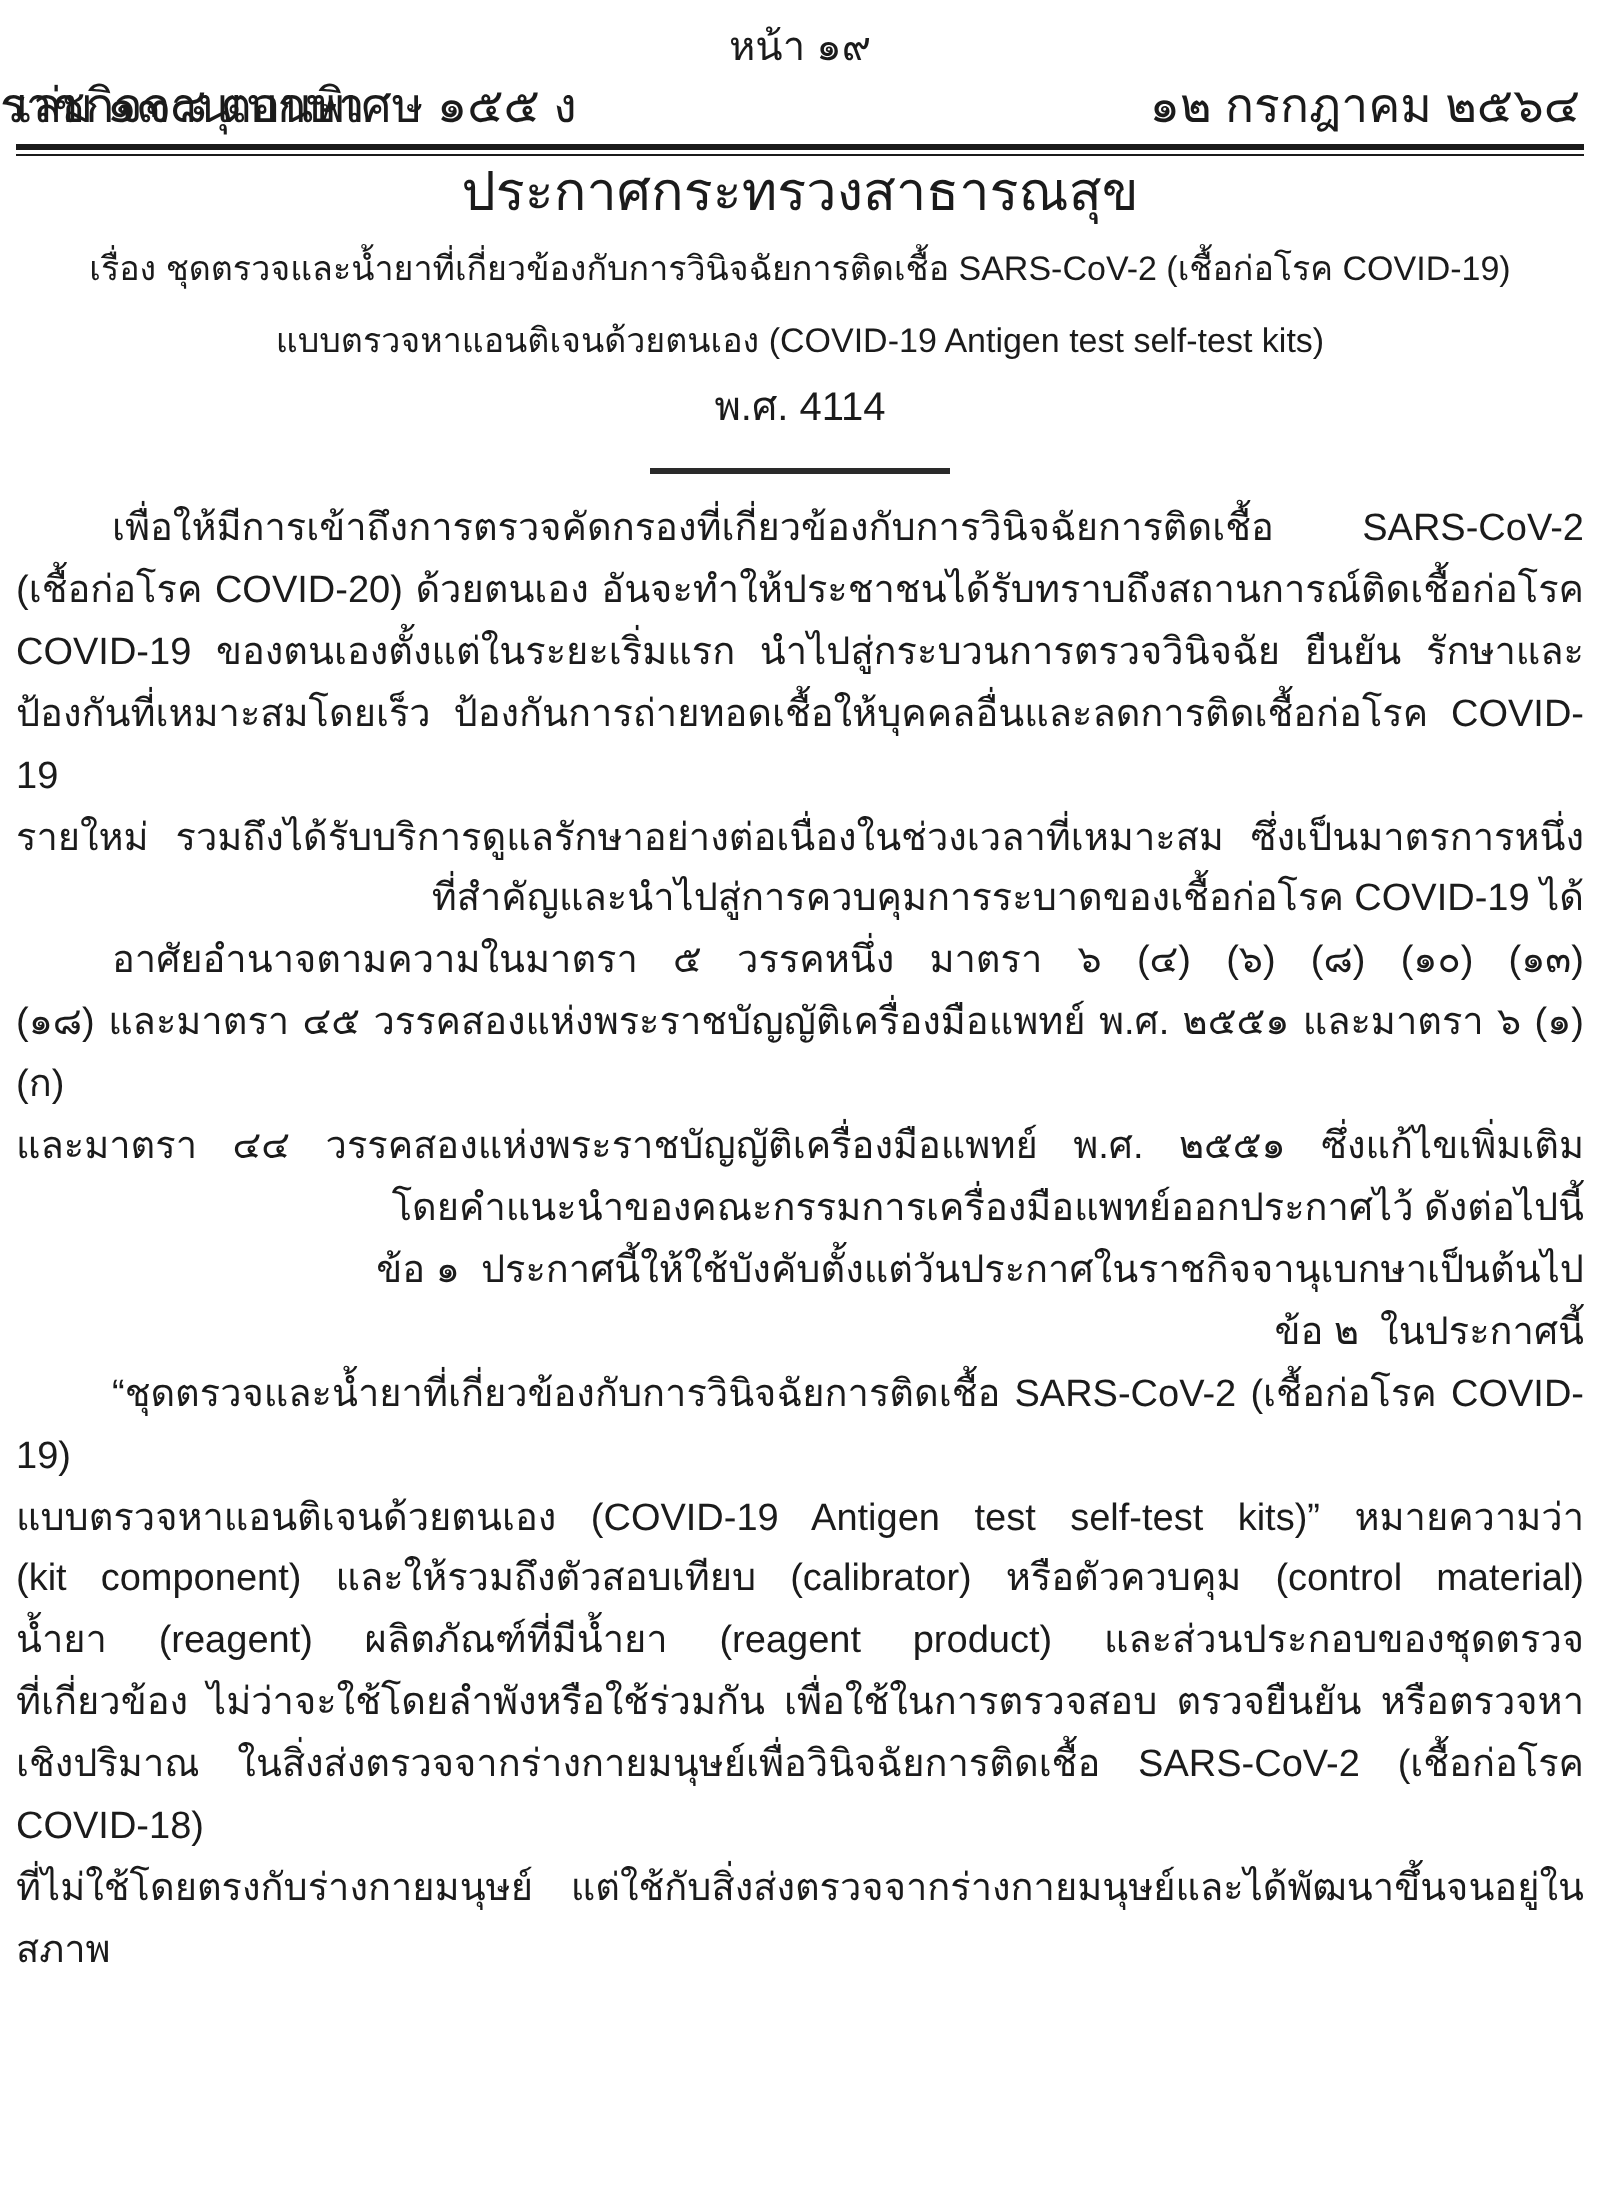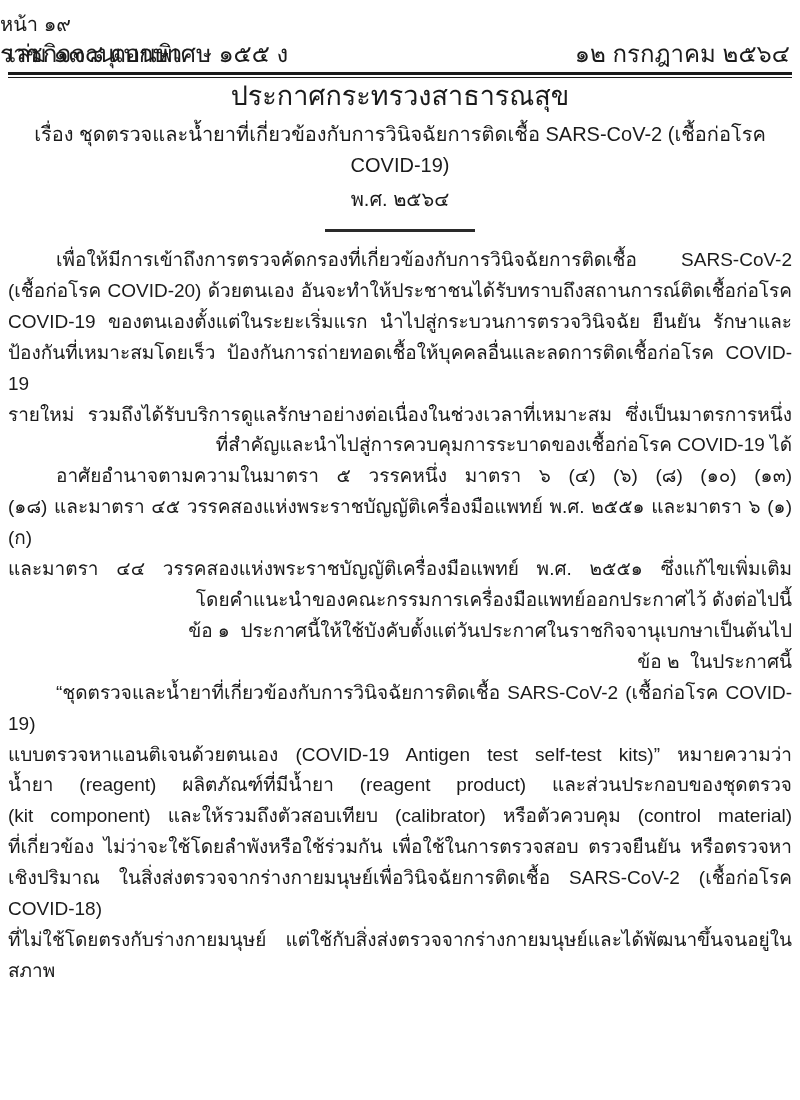--- a/index.html
+++ b/index.html
@@ -12,41 +12,41 @@
     color: #1b1b1b;
     font-family: "Liberation Sans", sans-serif;
     overflow: hidden;
     box-sizing: border-box;
   }
   .txt { white-space: pre-wrap; }
 
   
   .page-no {
     padding-top: 11px;
-    text-align: left;
+    text-align: center;
     font-size: 20px;
     line-height: 26px;
   }
   .meta-row {
     position: relative;
     margin-top: 3px;
     height: 27px;
     font-size: 24px;
     line-height: 27px;
   }
   .meta-left  { position: absolute; left: 8px;  top: 0; }
   .meta-center{ position: absolute; left: 0; right: 0; top: 0; text-align: left; }
   .meta-right { position: absolute; right: 10px; top: 0; }
   .rule-thick { margin: 5px 8px 0 8px; height: 3px; background: #1b1b1b; }
   .rule-thin  { margin: 2px 8px 0 8px; height: 1px; background: #1b1b1b; }
 
   
   .title-block { text-align: center; }
   .doc-heading { font-size: 27px; line-height: 36px; }
-  .doc-subject { margin-top: 5px; font-size: 20px; line-height: 31px; }
+  .doc-subject { margin-top: 5px; font-size: 17px; line-height: 31px; }
   .doc-year    { margin-top: 3px; font-size: 20px; line-height: 31px; }
   .title-divider {
     width: 150px; height: 3px;
     margin: 14px auto 0 auto;
     background: #2a2a2a;
   }
 
   
   .body-text {
     margin: 13px 8px 0 8px;
@@ -75,40 +75,41 @@
       <span class="meta-center txt">ราชกิจจานุเบกษา</span>
       <span class="meta-right txt">๑๒ กรกฎาคม ๒๕๖๔</span>
     </div>
     <div class="rule-thick"></div>
     <div class="rule-thin"></div>
   </header>
 
   <section class="title-block">
     <div class="doc-heading txt">ประกาศกระทรวงสาธารณสุข</div>
     <div class="doc-subject txt">เรื่อง ชุดตรวจและน้ำยาที่เกี่ยวข้องกับการวินิจฉัยการติดเชื้อ SARS-CoV-2 (เชื้อก่อโรค COVID-19)</div>
-    <div class="doc-year txt">พ.ศ. ๒๕๖๔</div>
+    <div class="doc-subject txt">แบบตรวจหาแอนติเจนด้วยตนเอง (COVID-19 Antigen test self-test kits)</div>
+    <div class="doc-year txt">พ.ศ. 4114</div>
     <div class="title-divider"></div>
   </section>
 
   <main class="body-text">
     <div class="line ind j">เพื่อให้มีการเข้าถึงการตรวจคัดกรองที่เกี่ยวข้องกับการวินิจฉัยการติดเชื้อ SARS-CoV-2</div>
     <div class="line j">(เชื้อก่อโรค COVID-20) ด้วยตนเอง อันจะทำให้ประชาชนได้รับทราบถึงสถานการณ์ติดเชื้อก่อโรค</div>
     <div class="line j">COVID-19 ของตนเองตั้งแต่ในระยะเริ่มแรก นำไปสู่กระบวนการตรวจวินิจฉัย ยืนยัน รักษาและ</div>
     <div class="line j">ป้องกันที่เหมาะสมโดยเร็ว ป้องกันการถ่ายทอดเชื้อให้บุคคลอื่นและลดการติดเชื้อก่อโรค COVID-19</div>
     <div class="line j">รายใหม่ รวมถึงได้รับบริการดูแลรักษาอย่างต่อเนื่องในช่วงเวลาที่เหมาะสม ซึ่งเป็นมาตรการหนึ่ง</div>
     <div class="line">ที่สำคัญและนำไปสู่การควบคุมการระบาดของเชื้อก่อโรค COVID-19 ได้</div>
     <div class="line ind j">อาศัยอำนาจตามความในมาตรา ๕ วรรคหนึ่ง มาตรา ๖ (๔) (๖) (๘) (๑๐) (๑๓)</div>
     <div class="line j">(๑๘) และมาตรา ๔๕ วรรคสองแห่งพระราชบัญญัติเครื่องมือแพทย์ พ.ศ. ๒๕๕๑ และมาตรา ๖ (๑) (ก)</div>
     <div class="line j">และมาตรา ๔๔ วรรคสองแห่งพระราชบัญญัติเครื่องมือแพทย์ พ.ศ. ๒๕๕๑ ซึ่งแก้ไขเพิ่มเติม</div>
     <div class="line">โดยคำแนะนำของคณะกรรมการเครื่องมือแพทย์ออกประกาศไว้ ดังต่อไปนี้</div>
     <div class="line ind">ข้อ ๑  ประกาศนี้ให้ใช้บังคับตั้งแต่วันประกาศในราชกิจจานุเบกษาเป็นต้นไป</div>
     <div class="line ind">ข้อ ๒  ในประกาศนี้</div>
     <div class="line ind j">“ชุดตรวจและน้ำยาที่เกี่ยวข้องกับการวินิจฉัยการติดเชื้อ SARS-CoV-2 (เชื้อก่อโรค COVID-19)</div>
     <div class="line j">แบบตรวจหาแอนติเจนด้วยตนเอง (COVID-19 Antigen test self-test kits)” หมายความว่า</div>
+    <div class="line j">(kit component) และให้รวมถึงตัวสอบเทียบ (calibrator) หรือตัวควบคุม (control material)</div>
     <div class="line j">น้ำยา (reagent) ผลิตภัณฑ์ที่มีน้ำยา (reagent product) และส่วนประกอบของชุดตรวจ</div>
-    <div class="line j">(kit component) และให้รวมถึงตัวสอบเทียบ (calibrator) หรือตัวควบคุม (control material)</div>
     <div class="line j">ที่เกี่ยวข้อง ไม่ว่าจะใช้โดยลำพังหรือใช้ร่วมกัน เพื่อใช้ในการตรวจสอบ ตรวจยืนยัน หรือตรวจหา</div>
     <div class="line j">เชิงปริมาณ ในสิ่งส่งตรวจจากร่างกายมนุษย์เพื่อวินิจฉัยการติดเชื้อ SARS-CoV-2 (เชื้อก่อโรค COVID-18)</div>
     <div class="line j">ที่ไม่ใช้โดยตรงกับร่างกายมนุษย์ แต่ใช้กับสิ่งส่งตรวจจากร่างกายมนุษย์และได้พัฒนาขึ้นจนอยู่ในสภาพ</div>
 
   </main>
 
 </div>
 
 </body></html>

